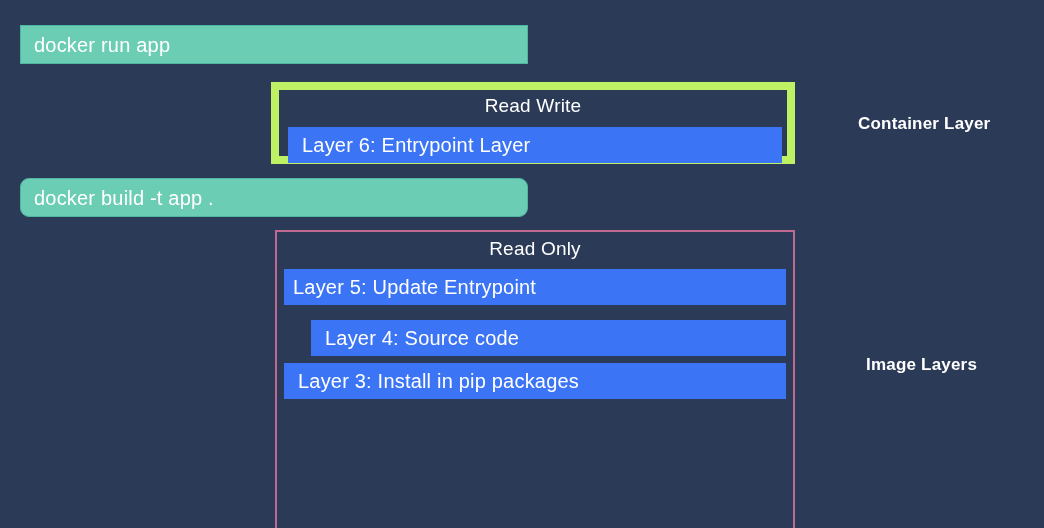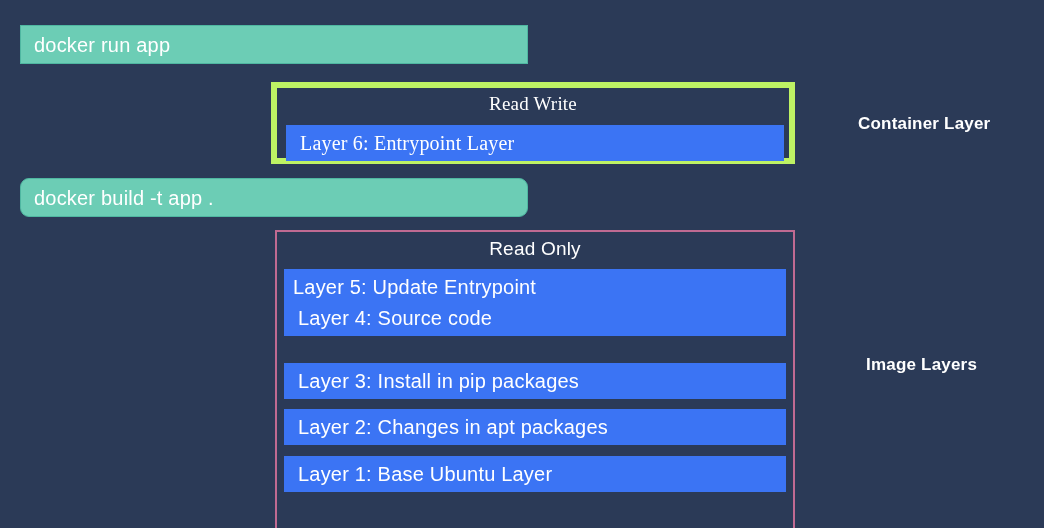--- a/index.html
+++ b/index.html
@@ -40,22 +40,21 @@
   #cmd-build{ left: 20px; top: 178px; width: 508px; height: 39px; border-radius: 9px; }
 
   
   .layer-box {
     position: absolute;
     box-sizing: border-box;
     background: transparent;
   }
   #rw-box {
     left: 271px; top: 82px; width: 524px; height: 82px;
-    border: 6px solid #bef264;
-    font-family: Liberation Serif, serif;
+    border: 8px solid #bef264;
   }
   #ro-box {
     left: 275px; top: 230px; width: 520px; height: 317px;
     border: 2px solid #c06a92;
   }
   .box-caption {
     position: absolute;
     left: 0;
     right: 0;
     text-align: center;
@@ -81,21 +80,21 @@
     color: #ffffff;
     font-size: 20px;
     font-weight: 400;
     letter-spacing: 0.2px;
     line-height: 1;
     white-space: nowrap;
   }
   #rw-box .layer-bar { left: 9px; right: 5px; top: 37px; }
   #ro-box .layer-bar { left: 7px; right: 7px; }
   #ro-box .layer-bar.l5 { top: 37px; padding-left: 9px; }
-  #ro-box .layer-bar.l4 { top: 68px; }
+  #ro-box .layer-bar.l4 { top: 88px; margin-left: 27px; }
   #ro-box .layer-bar.l3 { top: 131px; }
   #ro-box .layer-bar.l2 { top: 177px; }
   #ro-box .layer-bar.l1 { top: 224px; }
 
   
   .side-label {
     position: absolute;
     color: #ffffff;
     font-size: 17px;
     font-weight: bold;
@@ -129,24 +128,18 @@
     <div class="box-caption">Read Only</div>
     <div class="layer-bar l5">
       <span class="layer-text">Layer 5: Update Entrypoint</span>
     </div>
     <div class="layer-bar l4">
       <span class="layer-text">Layer 4: Source code</span>
     </div>
     <div class="layer-bar l3">
       <span class="layer-text">Layer 3: Install in pip packages</span>
     </div>
-    <div class="layer-bar l2">
-      <span class="layer-text">Layer 2: Changes in apt packages</span>
-    </div>
-    <div class="layer-bar l1">
-      <span class="layer-text">Layer 1: Base Ubuntu Layer</span>
-    </div>
   </div>
 
   <div id="label-image" class="side-label">Image Layers</div>
   <div id="label-container" class="side-label">Container Layer</div>
 
 </div>
 
 </body></html>

